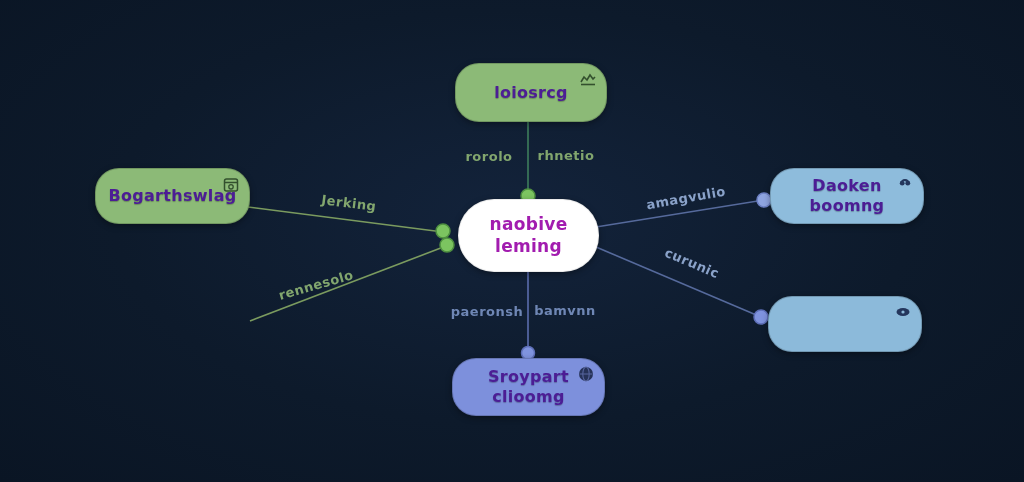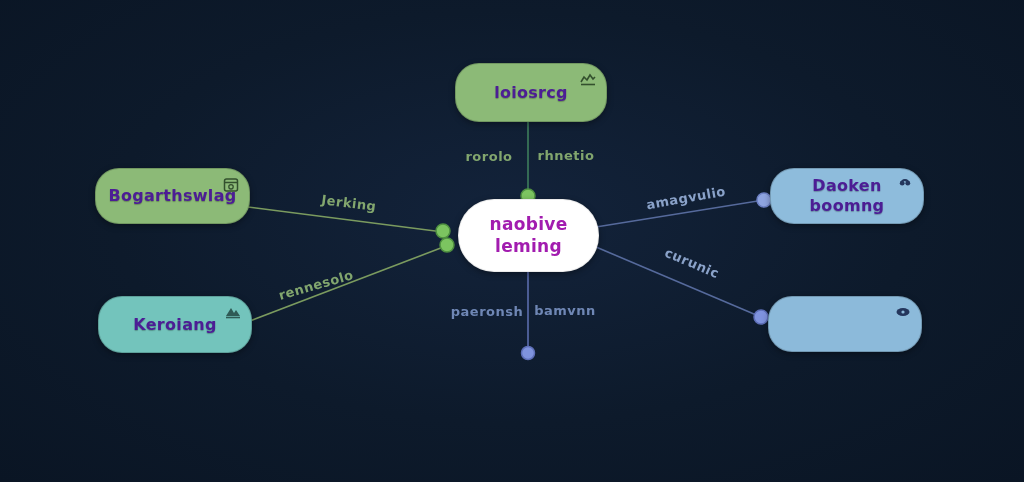--- a/index.html
+++ b/index.html
@@ -98,47 +98,51 @@
 
   <div class="node node-left-top">
     <span>Bogarthswlag</span>
     <svg class="corner-icon" viewBox="0 0 18 18">
       <rect x="2.5" y="4" width="13" height="12" rx="2" fill="none" stroke="#33502e" stroke-width="1.5"></rect>
       <line x1="2.5" y1="7.5" x2="15.5" y2="7.5" stroke="#33502e" stroke-width="1.5"></line>
       <circle cx="9" cy="11.8" r="2.2" fill="none" stroke="#33502e" stroke-width="1.3"></circle>
     </svg>
   </div>
 
-  <div class="node node-left-bot">
-    <span>Keroiang</span>
-    <svg class="corner-icon" viewBox="0 0 18 18">
-      <polygon points="2,13 7,5 10,10 12,7 16,13" fill="#2f5a55"></polygon>
-      <line x1="2" y1="14.5" x2="16" y2="14.5" stroke="#2f5a55" stroke-width="1.6"></line>
-    </svg>
-  </div>
 
   <div class="node node-right-top">
     <span>
       <span>Daoken</span><br>
       <span>boomng</span>
     </span>
     <svg class="corner-icon" viewBox="0 0 18 18">
       <path d="M4 9 a5 5 0 0 1 10 0 a4 4 0 0 0 -4 -2.5 a4 4 0 0 0 -6 2.5 z" fill="#24365c"></path>
       <circle cx="6.2" cy="8.2" r="2.4" fill="#24365c"></circle>
       <circle cx="11.8" cy="8.2" r="2.4" fill="#24365c"></circle>
     </svg>
   </div>
 
   <div class="node node-right-bot">
     <svg class="corner-icon" viewBox="0 0 18 18">
       <ellipse cx="9" cy="9" rx="6.5" ry="4" fill="#24365c"></ellipse>
       <circle cx="9" cy="9" r="1.6" fill="#8cbada"></circle>
     </svg>
   </div>
 
+  <div class="node node-bottom">
+    <span>
+      <span>Sroypart</span><br>
+      <span>clioomg</span>
+    </span>
+    <svg class="corner-icon" viewBox="0 0 18 18">
+      <circle cx="9" cy="9" r="7" fill="#263258"></circle>
+      <ellipse cx="9" cy="9" rx="3.2" ry="7" fill="none" stroke="#55639c" stroke-width="1.1"></ellipse>
+      <line x1="2.5" y1="9" x2="15.5" y2="9" stroke="#55639c" stroke-width="1.1"></line>
+    </svg>
+  </div>
 
   <span class="edge-label lbl-green" style="left:489px;top:156px;">rorolo</span>
   <span class="edge-label lbl-green" style="left:566px;top:155px;">rhnetio</span>
   <span class="edge-label lbl-green rot-p7" style="left:349px;top:203px;">Jerking</span>
   <span class="edge-label lbl-green rot-m16" style="left:316px;top:285px;">rennesolo</span>
   <span class="edge-label lbl-blue rot-m10" style="left:686px;top:198px;">amagvulio</span>
   <span class="edge-label lbl-blue rot-p23" style="left:692px;top:263px;">curunic</span>
   <span class="edge-label lbl-blue-dim" style="left:487px;top:311px;">paeronsh</span>
   <span class="edge-label lbl-blue-dim" style="left:565px;top:310px;">bamvnn</span>
 

